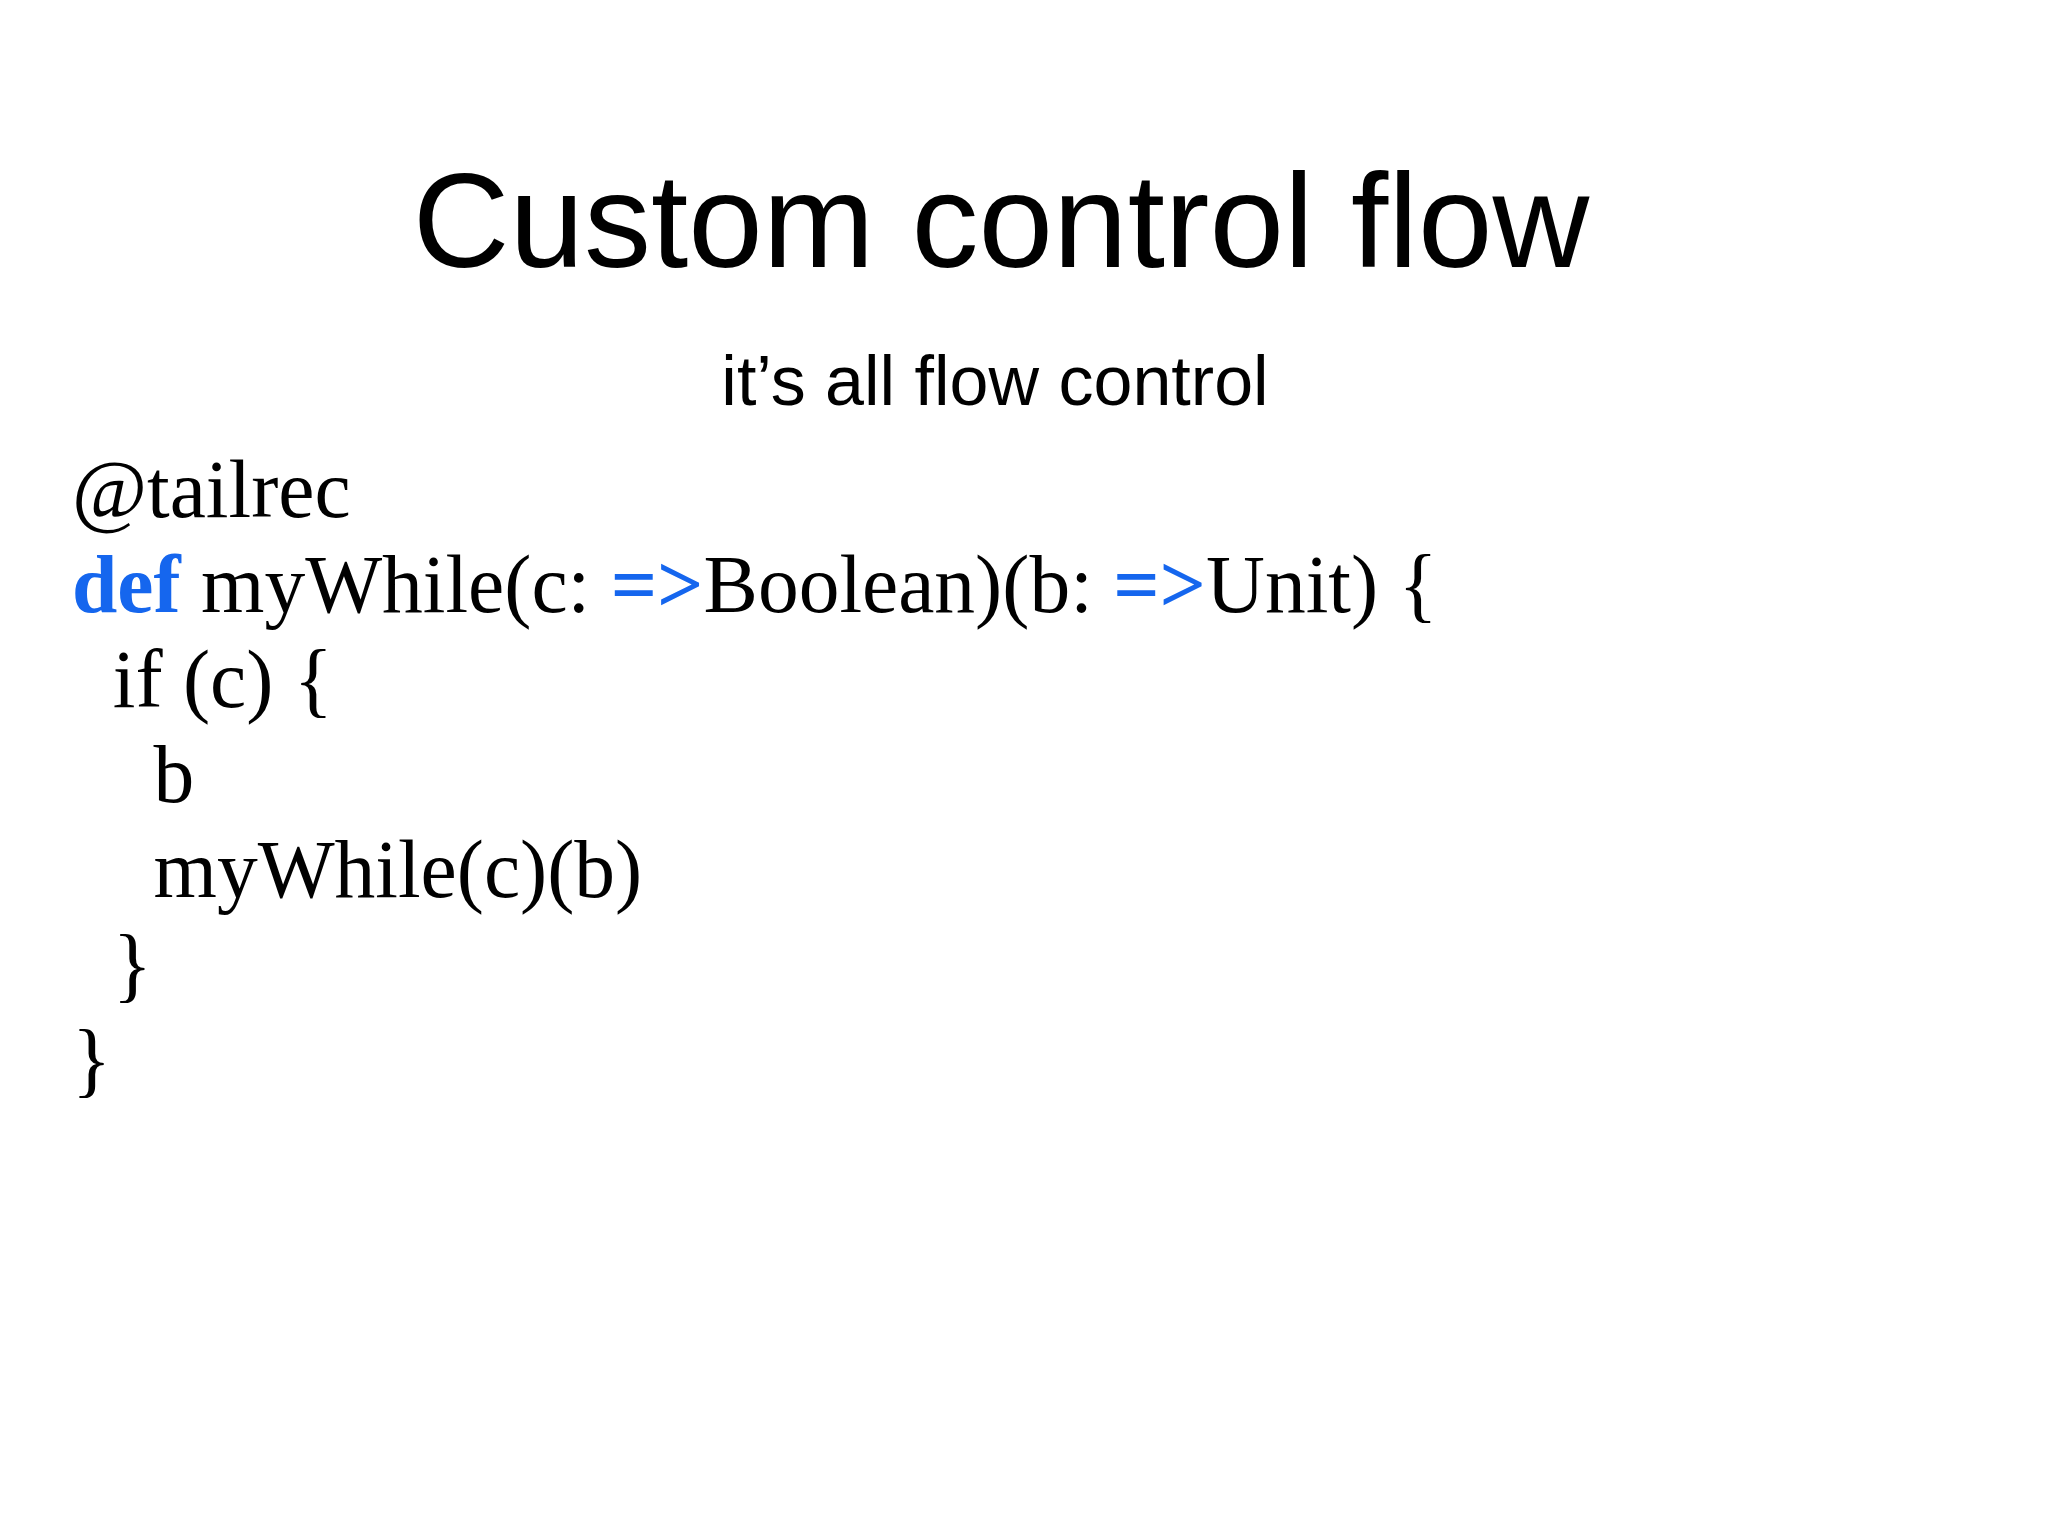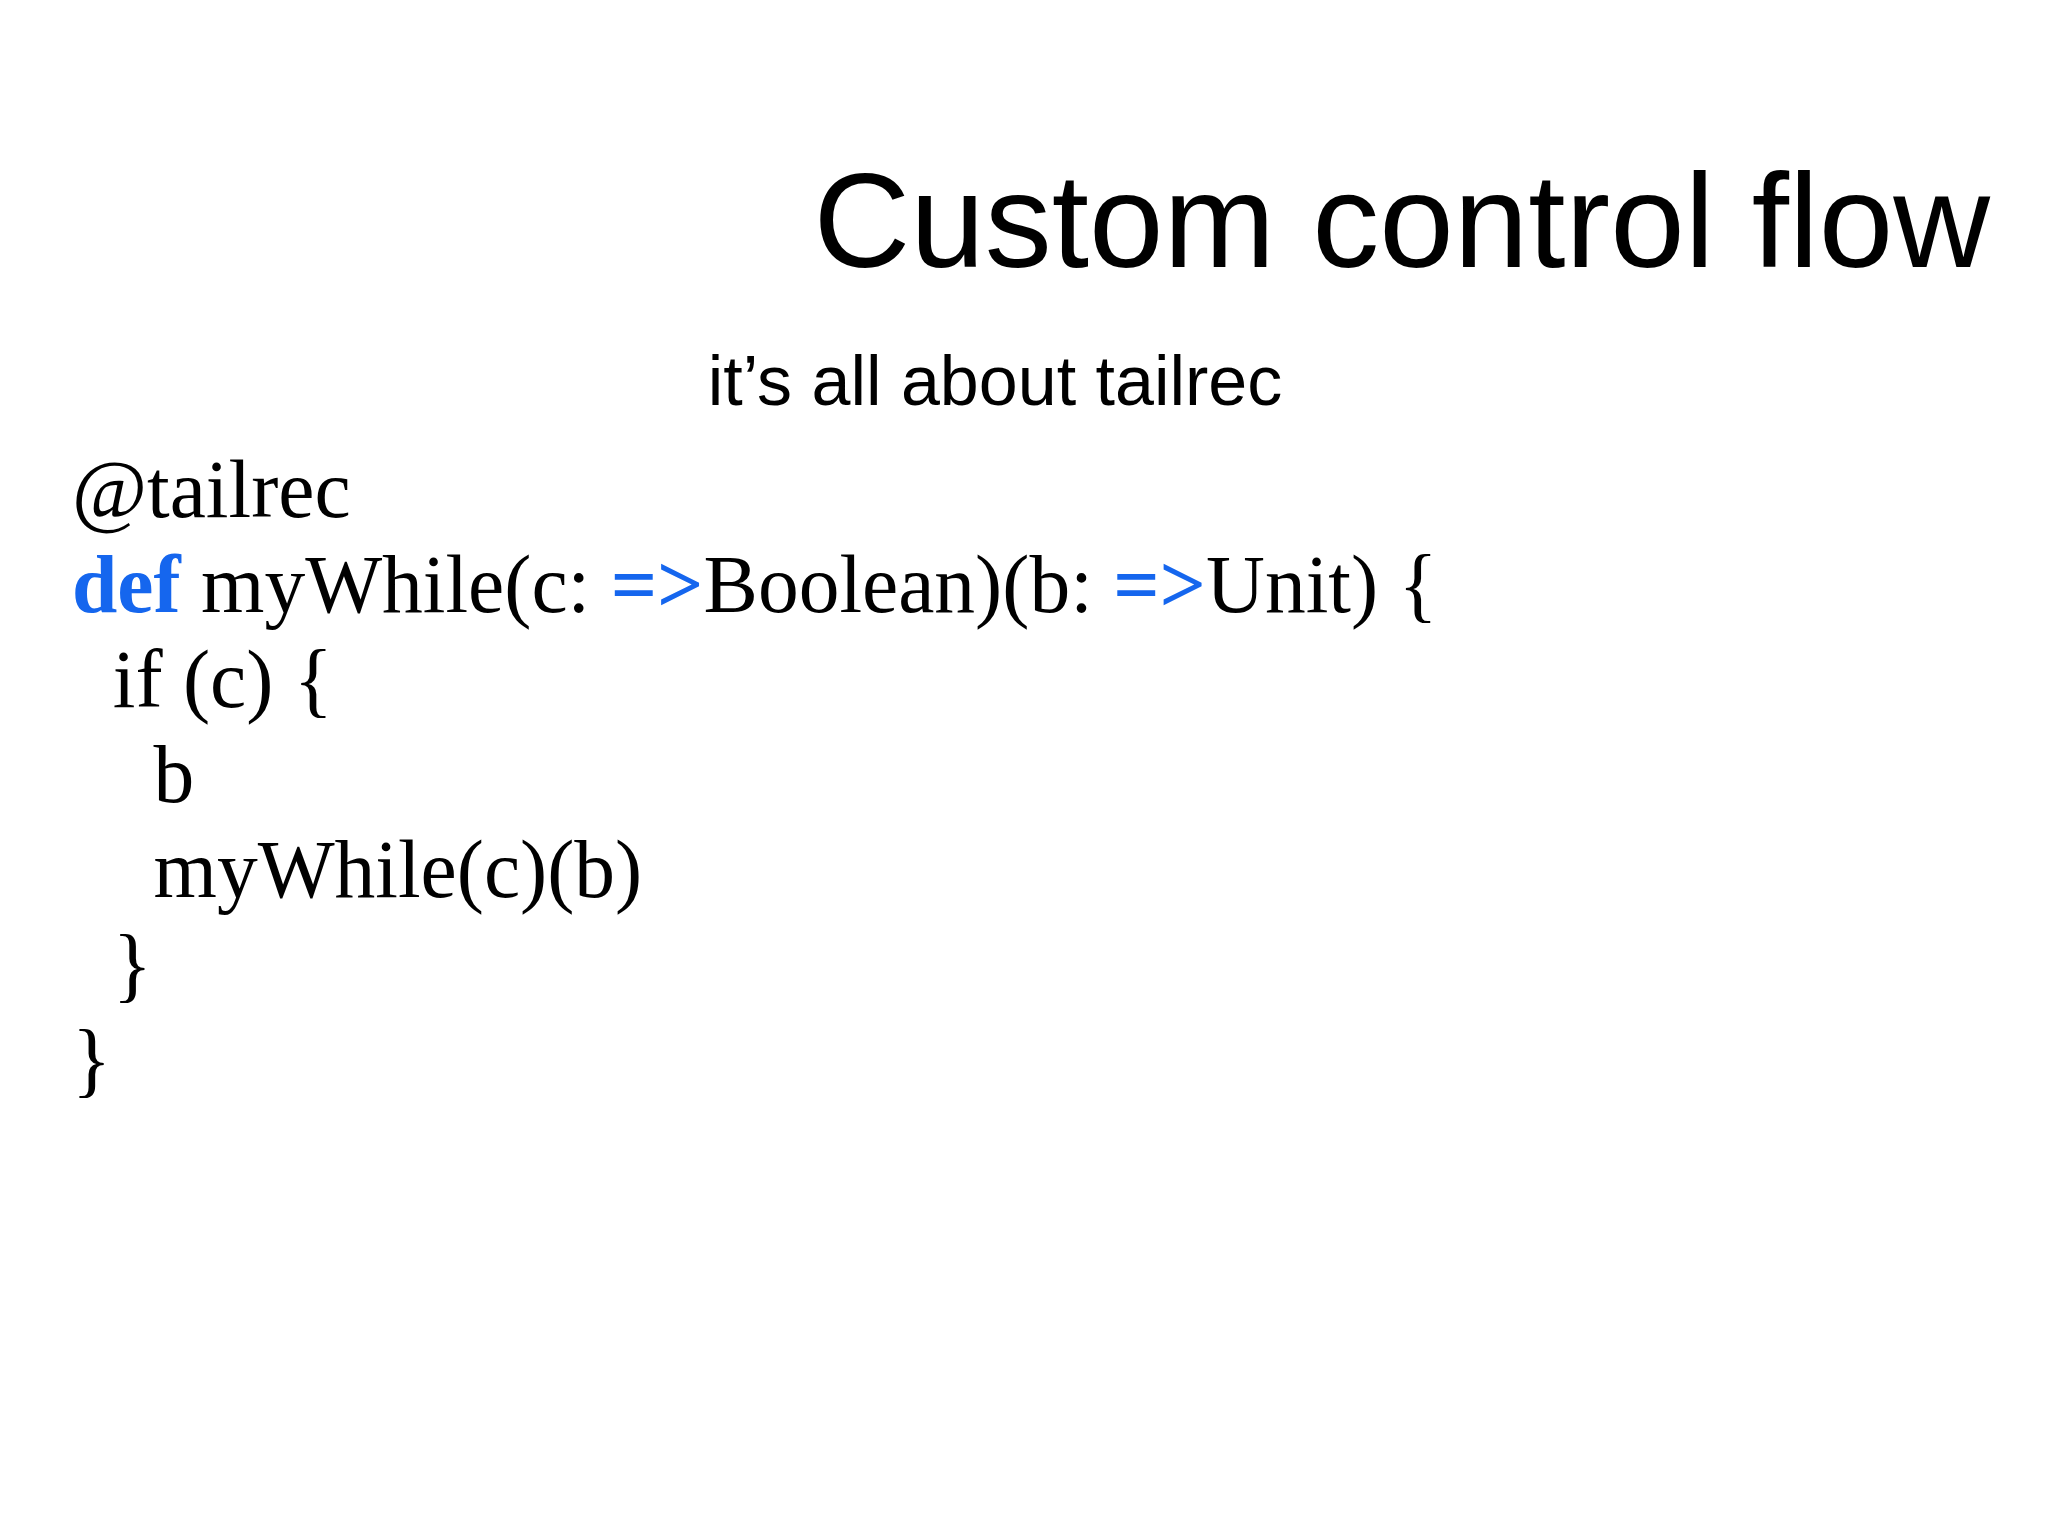--- a/index.html
+++ b/index.html
@@ -18,21 +18,21 @@
     position: relative;
     width: 2048px;
     height: 1536px;
     background: var(--bg-color, #ffffff);
   }
   .title {
     position: absolute;
     top: 141px;
     left: 12px;
     right: 58px;
-    text-align: right;
+    text-align: center;
     font-size: 134px;
     font-weight: 400;
     line-height: 1.2;
     color: var(--text-color, #000000);
     white-space: nowrap;
   }
   .subtitle {
     position: absolute;
     top: 339px;
     left: 0;
@@ -60,15 +60,15 @@
   }
   .code .plain {
     color: inherit;
   }
 </style>
 </head>
 <body>
 
 <div class="slide">
   <div class="title">Custom control flow</div>
-  <div class="subtitle">it’s all about tailrec</div>
+  <div class="subtitle">it’s all flow control</div>
   <div class="code"><div><span class="plain">@tailrec</span></div><div><span class="keyword">def</span><span class="plain"> myWhile(c: </span><span class="keyword">=&gt;</span><span class="plain">Boolean)(b: </span><span class="keyword">=&gt;</span><span class="plain">Unit) {</span></div><div><span class="plain">  if (c) {</span></div><div><span class="plain">    b</span></div><div><span class="plain">    myWhile(c)(b)</span></div><div><span class="plain">  }</span></div><div><span class="plain">}</span></div></div>
 </div>
 
 </body></html>

